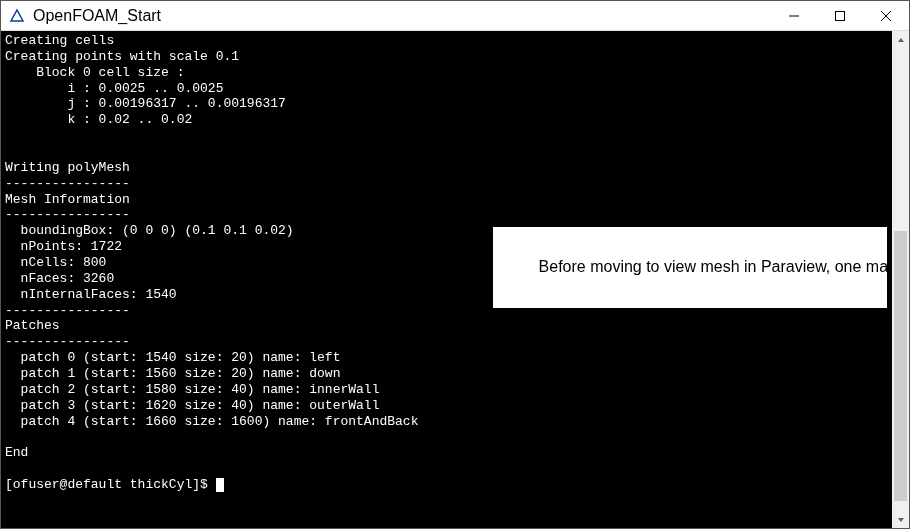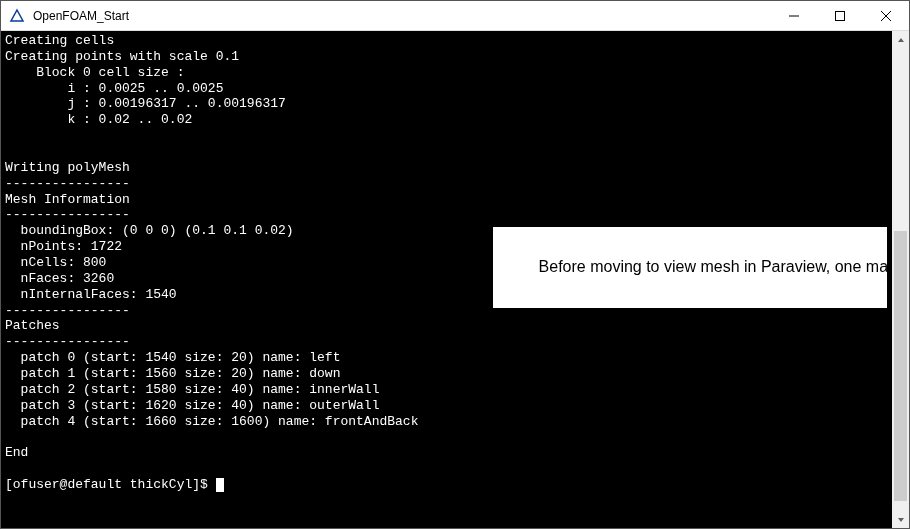--- a/index.html
+++ b/index.html
@@ -37,21 +37,21 @@
       display: flex;
       align-items: center;
       justify-content: center;
     }
     .app-icon svg {
       width: 16px;
       height: 16px;
       display: block;
     }
     .title-text {
-      font-size: 12px;
+      font-size: 16px;
       color: #000;
       flex: 1;
     }
     .win-controls {
       display: flex;
       height: 100%;
     }
     .win-btn {
       width: 46px;
       height: 100%;

